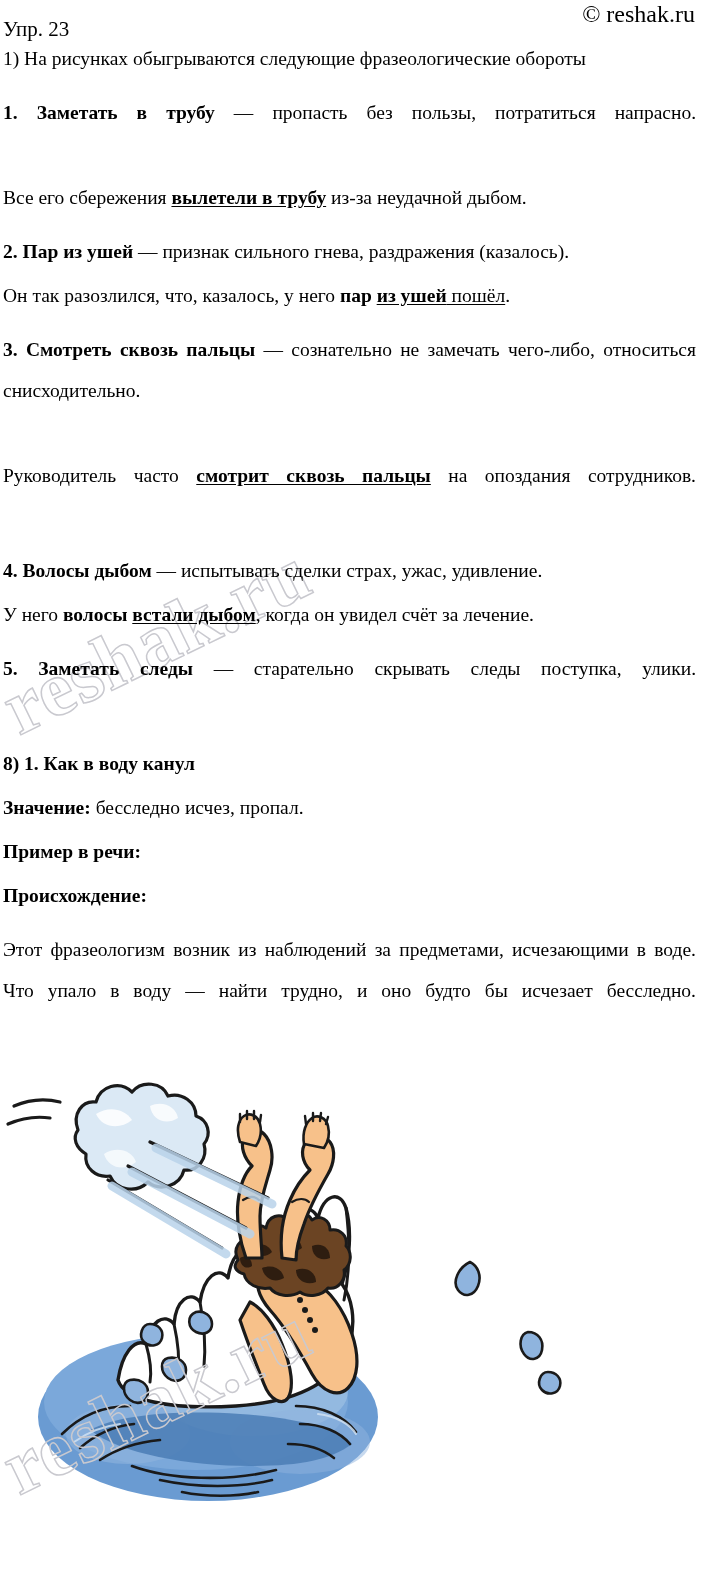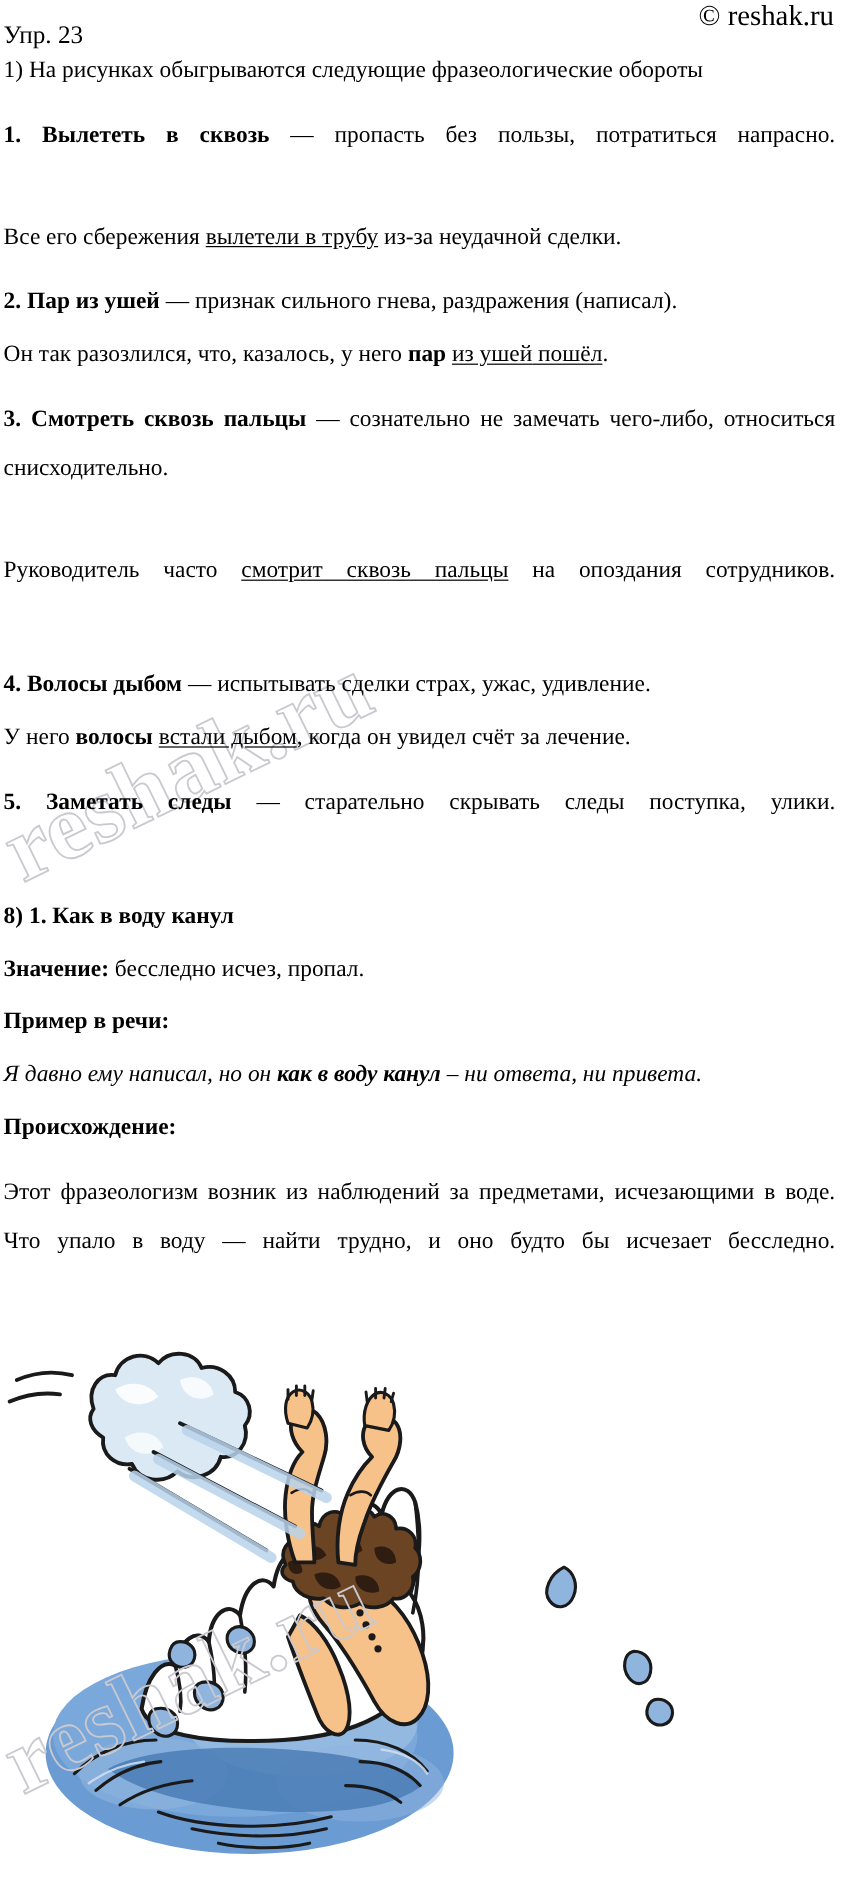--- a/index.html
+++ b/index.html
@@ -92,21 +92,21 @@
     font-size: 19.5px;
     line-height: 41px;
     text-align: justify;
     text-justify: inter-word;
   }
   .lead { margin-top: 8px; }
   .gap { margin-top: 13px; }
   .gap-sm { margin-top: 3px; }
   b, strong { font-weight: 700; }
   .u { text-decoration: underline; text-underline-offset: 2px; }
-  .bu { font-weight: 400; text-decoration: underline; text-underline-offset: 2px; }
+  .bu { font-weight: 700; text-decoration: underline; text-underline-offset: 2px; }
   .ital { font-style: italic; }
   .bital { font-style: italic; font-weight: 700; }
 
   
   p::after {
     content: "";
     display: inline-block;
     width: 100%;
   }
   p.nostretch::after { display: none; }
@@ -133,38 +133,37 @@
 
   <div class="header">
     <div class="ex-title">Упр. 23</div>
     <div class="copyright">© reshak.ru</div>
   </div>
 
   <div class="content">
 
     <p class="lead nostretch">1) На рисунках обыгрываются следующие фразеологические обороты</p>
 
-    <p class="gap"><b>1.</b> <b>Вылететь в сквозь</b> <span>—</span> <span>пропасть без пользы, потратиться напрасно.</span></p>
-    <p class="gap-sm nostretch"><span>Все его сбережения </span><span class="bu">вылетели в трубу</span><span> из-за неудачной сделки.</span></p>
-
-    <p class="gap nostretch"><b>2.</b> <b>Пар из ушей</b> <span>—</span> <span>признак сильного гнева, раздражения (написал).</span></p>
+    <p class="gap"><b>1.</b> <b>Заметать в трубу</b> <span>—</span> <span>пропасть без пользы, потратиться напрасно.</span></p>
+    <p class="gap-sm nostretch"><span>Все его сбережения </span><span class="bu">вылетели в трубу</span><span> из-за неудачной дыбом.</span></p>
+
+    <p class="gap nostretch"><b>2.</b> <b>Пар из ушей</b> <span>—</span> <span>признак сильного гнева, раздражения (казалось).</span></p>
     <p class="gap-sm nostretch"><span>Он так разозлился, что, казалось, у него </span><b>пар </b><span class="bu">из ушей</span><span class="u"> пошёл</span><span>.</span></p>
 
     <p class="gap"><b>3.</b> <b>Смотреть сквозь пальцы</b> <span>—</span> <span>сознательно не замечать чего-либо, относиться снисходительно.</span></p>
     <p class="gap-sm"><span>Руководитель часто </span><span class="bu">смотрит сквозь пальцы</span><span> на опоздания сотрудников.</span></p>
 
     <p class="gap nostretch"><b>4.</b> <b>Волосы дыбом</b> <span>—</span> <span>испытывать сделки страх, ужас, удивление.</span></p>
     <p class="gap-sm nostretch"><span>У него </span><b>волосы </b><span class="bu">встали дыбом</span><span>, когда он увидел счёт за лечение.</span></p>
 
     <p class="gap"><b>5.</b> <b>Заметать следы</b> <span>—</span> <span>старательно скрывать следы поступка, улики.</span></p>
 
     <p class="gap nostretch"><b>8) 1. Как в воду канул</b></p>
     <p class="gap-sm nostretch"><b>Значение:</b><span> бесследно исчез, пропал.</span></p>
     <p class="gap-sm nostretch"><b>Пример в речи:</b></p>
-    <p class="gap-sm nostretch ital"><span>Я давно ему написал, но он </span><span class="bital">как в воду канул</span><span> – ни ответа, ни привета.</span></p>
     <p class="gap-sm nostretch"><b>Происхождение:</b></p>
     <p class="gap">Этот фразеологизм возник из наблюдений за предметами, исчезающими в воде. Что упало в воду — найти трудно, и оно будто бы исчезает бесследно.</p>
 
   </div>
 
   <div class="figure">
     <svg width="701" height="455" viewBox="0 0 701 455" xmlns="http://www.w3.org/2000/svg">
 
       <g>
         <ellipse cx="208" cy="355" rx="170" ry="84" fill="#6a9bd2"></ellipse>

